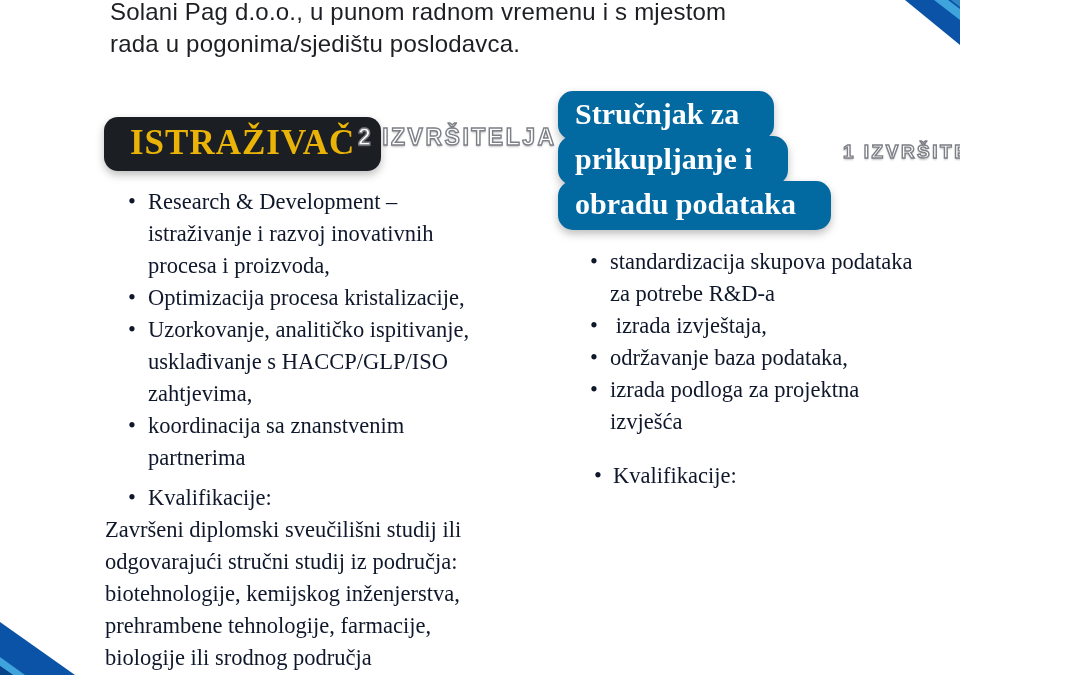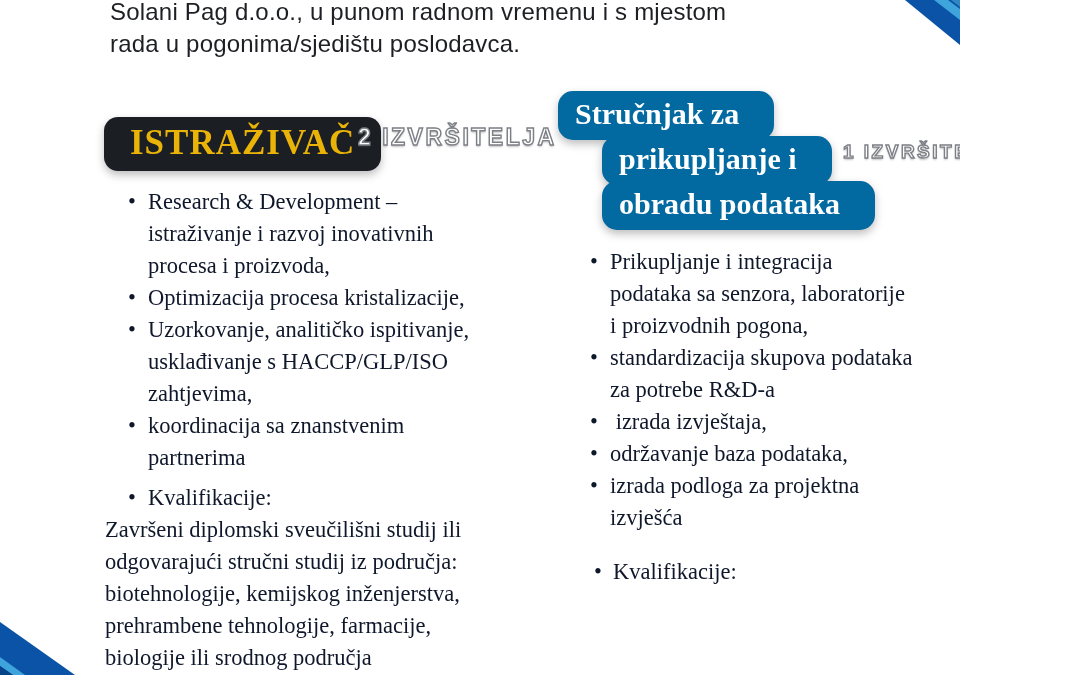--- a/index.html
+++ b/index.html
@@ -59,21 +59,21 @@
     display: table;
     background: #0369a1;
     color: #ffffff;
     font-family: "Liberation Serif", serif;
     font-weight: 700;
     font-size: 30px;
     line-height: 37px;
     padding: 4px 35px 8px 17px;
     border-radius: 15px;
   }
-  .badge-right .rb-line + .rb-line { margin-top: -4px; margin-left: 44px; }
+  .badge-right .rb-line + .rb-line { margin-top: -4px; }
 
   
   .outline-label {
     position: absolute;
     margin: 0;
     font-weight: 700;
     letter-spacing: 2.5px;
     color: #ffffff;
     -webkit-text-stroke: 1.4px #7c7f85;
     text-shadow: 0 2px 2px rgba(90,90,90,0.35);
@@ -161,23 +161,20 @@
     </ul>
     <p class="qual-text">Završeni diplomski sveučilišni studij ili
 odgovarajući stručni studij iz područja:
 biotehnologije, kemijskog inženjerstva,
 prehrambene tehnologije, farmacije,
 biologije ili srodnog područja</p>
   </section>
 
   <section class="col col-right">
     <ul class="duties">
-      <li>Prikupljanje i integracija
-podataka sa senzora, laboratorije
-i proizvodnih pogona,</li>
       <li>standardizacija skupova podataka
 za potrebe R&amp;D-a</li>
       <li>&nbsp;izrada izvještaja,</li>
       <li>održavanje baza podataka,</li>
       <li>izrada podloga za projektna
 izvješća</li>
       <li class="kval">Kvalifikacije:</li>
     </ul>
   </section>
 

